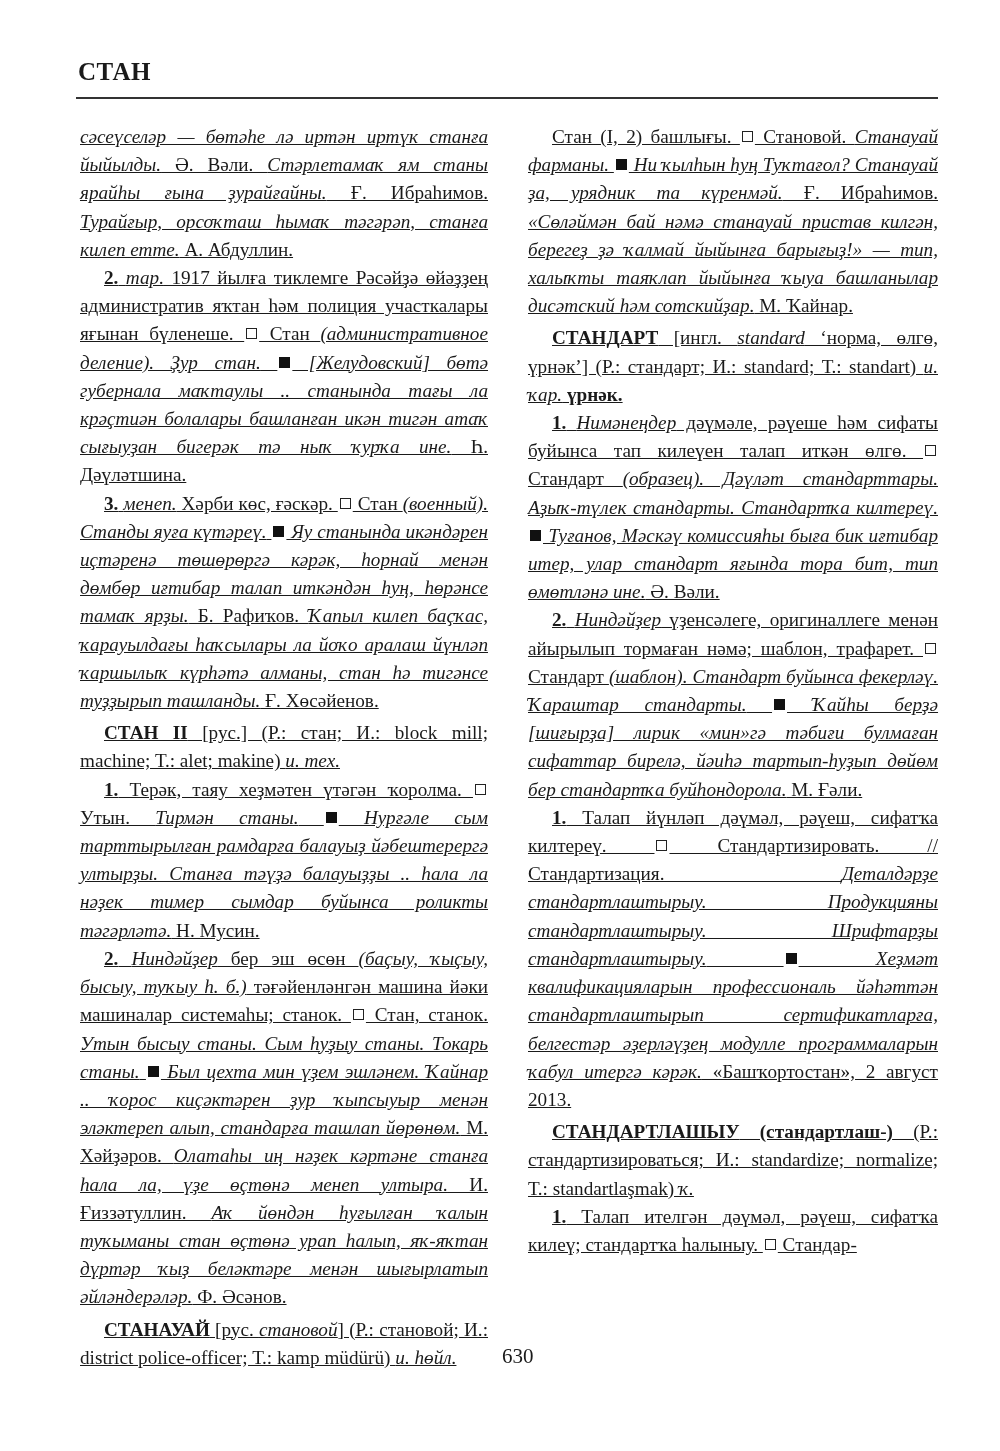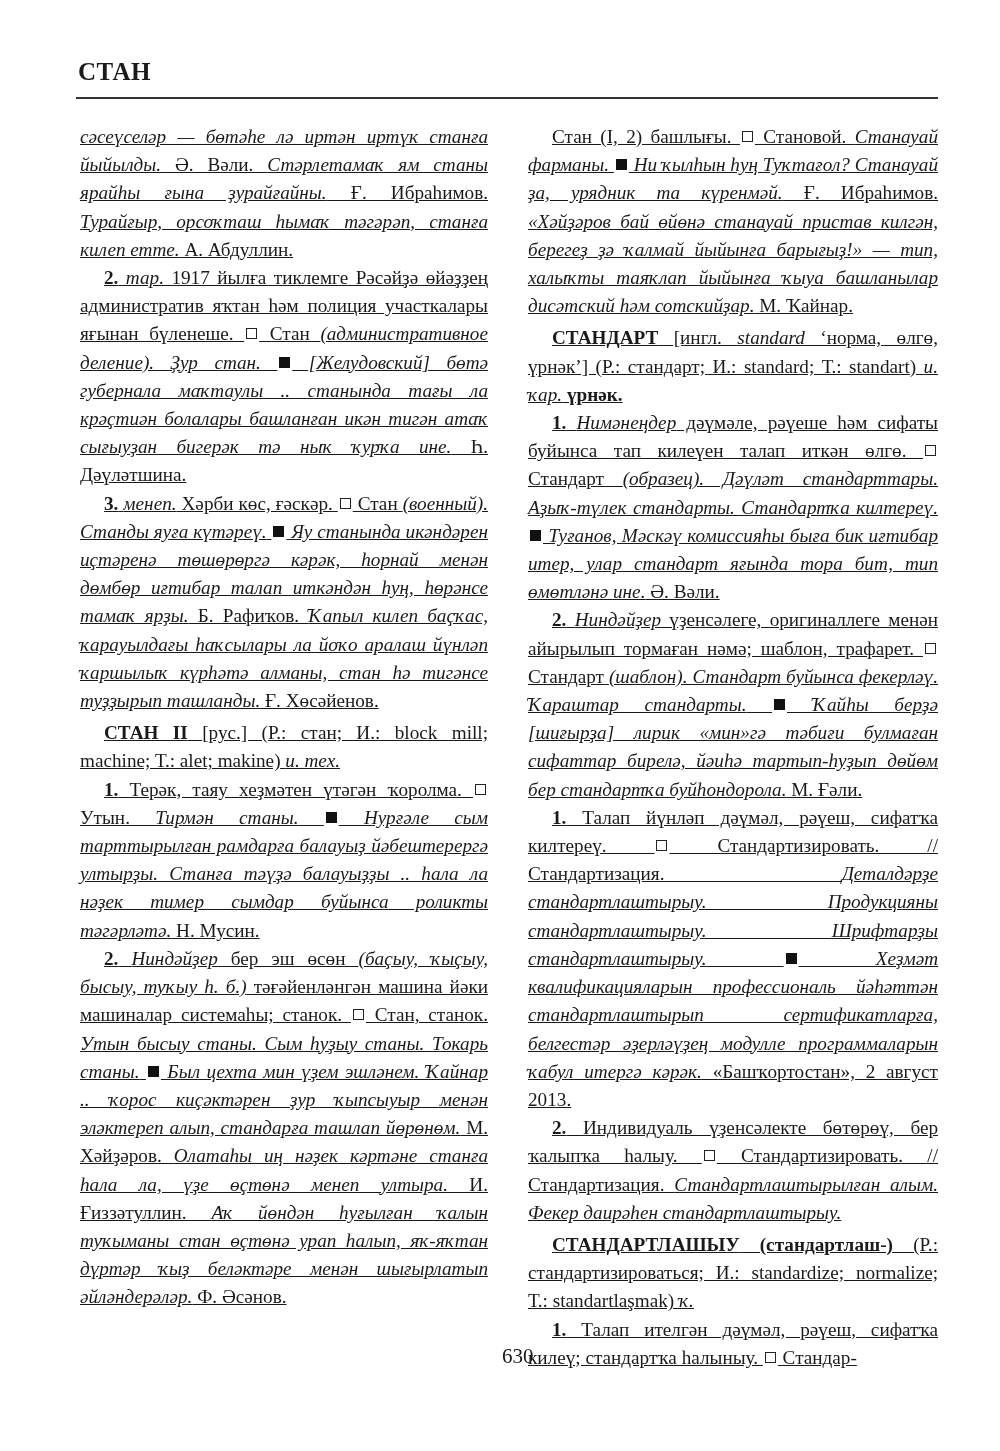--- a/index.html
+++ b/index.html
@@ -42,45 +42,45 @@
     <span class="hw">СТАН II</span><span> [рус.] (Р.: стан; И.: block mill; machine; Т.: alet; makine) </span><i>и. тех.</i>
   </p>
   <p class="ind">
     <b>1.</b><span> Терәк, таяу хеҙмәтен үтәгән ҡоролма. </span><span class="sq-open"></span><span> Утын. </span><i>Тирмән станы.</i>
     <span class="sq-fill"></span><i> Нурғәле сым тарттырылған рамдарға балауыҙ йәбештерергә ултырҙы. Станға тәүҙә балауыҙҙы .. һала ла нәҙек тимер сымдар буйынса роликты тәгәрләтә.</i><span> Н. Мусин.</span>
   </p>
   <p class="ind">
     <b>2.</b> <i>Ниндәйҙер</i><span> бер эш өсөн </span><i>(баҫыу, ҡыҫыу, бысыу, туҡыу һ. б.)</i><span> тәғәйенләнгән машина йәки машиналар системаһы; станок. </span><span class="sq-open"></span><span> Стан, станок. </span><i>Утын бысыу станы. Сым һуҙыу станы. Токарь станы.</i>
     <span class="sq-fill"></span><i> Был цехта мин үҙем эшләнем. Ҡайнар .. ҡорос киҫәктәрен ҙур ҡыпсыуыр менән эләктереп алып, стандарға ташлап йөрөнөм.</i><span> М. Хәйҙәров. </span><i>Олатаһы иң нәҙек кәртәне станға һала ла, үҙе өҫтөнә менеп ултыра.</i><span> И. Ғиззәтуллин. </span><i>Аҡ йөндән һуғылған ҡалын туҡыманы стан өҫтөнә урап һалып, яҡ-яҡтан дүртәр ҡыҙ беләктәре менән шығырлатып әйләндерәләр.</i><span> Ф. Әсәнов.</span>
   </p>
+  <p class="entry">
+    <span class="hw">СТАНАУАЙ</span><span> [рус. </span><i>становой</i><span>] (Р.: становой; И.: district police-officer; Т.: kamp müdürü) </span><i>и. һөйл.</i>
+  </p>
 </div>
 
 <div class="col col-right">
   <p class="ind">
     <span>Стан (I, 2) башлығы. </span><span class="sq-open"></span><span> Становой. </span><i>Станауай фарманы.</i>
-    <span class="sq-fill"></span><i> Ни ҡылһын һуң Туҡтағол? Станауай ҙа, урядник та күренмәй.</i><span> Ғ. Ибраһимов. </span><i>«Хәйҙәров бай өйөнә станауай пристав килгән, берегеҙ ҙә ҡалмай йыйынға барығыҙ!» — тип, халыҡты таяҡлап йыйынға ҡыуа башланылар дисәтский һәм сотскийҙар.</i><span> М. Ҡайнар.</span>
+    <span class="sq-fill"></span><i> Ни ҡылһын һуң Туҡтағол? Станауай ҙа, урядник та күренмәй.</i><span> Ғ. Ибраһимов. </span><i>«Сөләймән бай нәмә станауай пристав килгән, берегеҙ ҙә ҡалмай йыйынға барығыҙ!» — тип, халыҡты таяҡлап йыйынға ҡыуа башланылар дисәтский һәм сотскийҙар.</i><span> М. Ҡайнар.</span>
   </p>
   <p class="entry">
     <span class="hw">СТАНДАРТ</span><span> [ингл. </span><i>standard</i><span> ‘норма, өлгө, үрнәк’] (Р.: стандарт; И.: standard; Т.: standart) </span><i>и. ҡар.</i><b> үрнәк.</b>
   </p>
   <p class="ind">
     <b>1.</b> <i>Нимәнеңдер</i><span> дәүмәле, рәүеше һәм сифаты буйынса тап килеүен талап иткән өлгө. </span><span class="sq-open"></span><span> Стандарт </span><i>(образец). Дәүләт стандарттары. Аҙыҡ-түлек стандарты. Стандартҡа килтереү.</i>
     <span class="sq-fill"></span><i> Туғанов, Мәскәү комиссияһы быға бик иғтибар итер, улар стандарт яғында тора бит, тип өмөтләнә ине.</i><span> Ә. Вәли.</span>
   </p>
   <p class="ind">
     <b>2.</b> <i>Ниндәйҙер</i><span> үҙенсәлеге, оригиналлеге менән айырылып тормаған нәмә; шаблон, трафарет. </span><span class="sq-open"></span><span> Стандарт </span><i>(шаблон). Стандарт буйынса фекерләү. Ҡараштар стандарты.</i>
     <span class="sq-fill"></span><i> Ҡайһы берҙә [шиғырҙа] лирик «мин»гә тәбиғи булмаған сифаттар бирелә, йәиһә тартып-һуҙып дөйөм бер стандартҡа буйһондорола.</i><span> М. Ғәли.</span>
   </p>
   <p class="ind">
     <b>1.</b><span> Талап йүнләп дәүмәл, рәүеш, сифатҡа килтереү. </span><span class="sq-open"></span><span> Стандартизировать. // Стандартизация. </span><i>Деталдәрҙе стандартлаштырыу. Продукцияны стандартлаштырыу. Шрифтарҙы стандартлаштырыу.</i>
     <span class="sq-fill"></span><i> Хеҙмәт квалификацияларын профессиональ йәһәттән стандартлаштырып сертификатларға, белгестәр әҙерләүҙең модулле программаларын ҡабул итергә кәрәк.</i><span> «Башҡортостан», 2 август 2013.</span>
   </p>
-  <p class="ind">
-    <b>2.</b><span> Индивидуаль үҙенсәлекте бөтөрөү, бер ҡалыпҡа һалыу. </span><span class="sq-open"></span><span> Стандартизировать. // Стандартизация. </span><i>Стандартлаштырылған алым. Фекер даирәһен стандартлаштырыу.</i>
-  </p>
   <p class="entry">
     <span class="hw">СТАНДАРТЛАШЫУ</span><b> (стандартлаш-)</b><span> (Р.: стандартизироваться; И.: standardize; normalize; Т.: standartlaşmak) </span><i>ҡ.</i>
   </p>
   <p class="ind">
     <b>1.</b><span> Талап ителгән дәүмәл, рәүеш, сифатҡа килеү; стандартҡа һалыныу. </span><span class="sq-open"></span><span> Стандар-</span>
   </p>
 </div>
 
 <div class="page-num">630</div>
 

